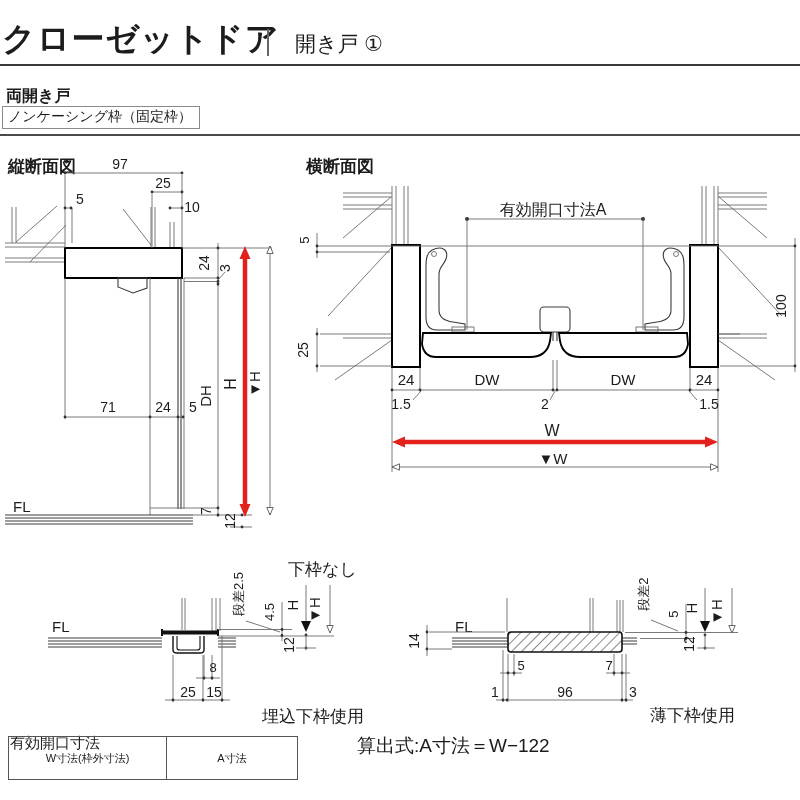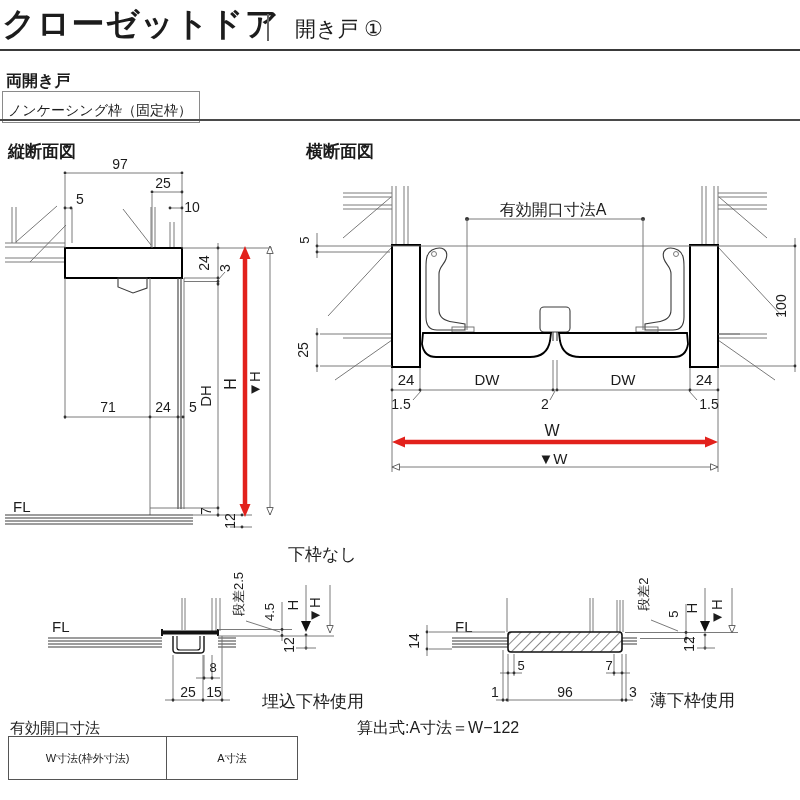--- a/index.html
+++ b/index.html
@@ -1,33 +1,33 @@
 <!DOCTYPE html>
 <html><head>
 <meta charset="utf-8">
 <style>
   html,body{margin:0;padding:0;background:#fff;}
   body{width:800px;height:800px;position:relative;overflow:hidden;
        font-family:"Liberation Sans","DejaVu Sans",sans-serif;color:#1c1c1c;}
-  .abs{position:absolute;white-space:nowrap;}
+  .abs{position:absolute;white-space:nowrap;margin-top:15px;}
   .page-title{left:2px;top:2px;font-size:33px;font-weight:700;letter-spacing:1px;}
   .title-divider{left:267px;top:14px;width:2px;height:27px;background:#666;}
   .category{left:295px;top:15px;font-size:21px;font-weight:500;}
   .rule1{left:0;top:49px;width:800px;height:2px;background:#3a3a3a;}
   .door-type{left:6px;top:71px;font-size:16px;font-weight:600;}
-  .frame-type{left:2px;top:91px;font-size:14px;border:1px solid #8a8a8a;padding:10px 7px 2px 5px;}
+  .frame-type{left:2px;top:91px;font-size:14px;border:1px solid #8a8a8a;padding:1px 7px 2px 5px;}
   .rule2{left:0;top:119px;width:800px;height:2px;background:#4a4a4a;}
   .sec-title{font-size:17px;font-weight:600;}
   .v-title{left:8px;top:140px;}
   .h-title{left:306px;top:140px;}
   .caption{font-size:17px;font-weight:500;}
   .no-sill{left:288px;top:543px;}
   .embed-cap{left:262px;top:690px;}
   .thin-cap{left:650px;top:689px;text-align:center;}
-  .formula{left:357px;top:718px;font-size:16px;}
+  .formula{left:357px;top:718px;font-size:19px;}
   .tbl-title{left:10px;top:719px;font-size:15px;font-weight:500;}
   table.spec{position:absolute;left:8px;top:736px;border-collapse:collapse;table-layout:fixed;}
   table.spec td,table.spec th{border:1px solid #555;font-size:11px;font-weight:400;
       text-align:center;padding:14px;height:14px;line-height:14px;}
   table.spec .c1{width:129px;} table.spec .c2{width:102px;}
   svg{position:absolute;left:0;top:130px;}
   svg text{font-family:"Liberation Sans","DejaVu Sans",sans-serif;fill:#1c1c1c;}
   .dim{font-size:14px;} .dimS{font-size:13px;} .dimL{font-size:15px;} .big{font-size:16px;}
   .thin{stroke:#6b6b6b;stroke-width:0.9;fill:none;}
   .med{stroke:#3c3c3c;stroke-width:1.1;fill:none;}

